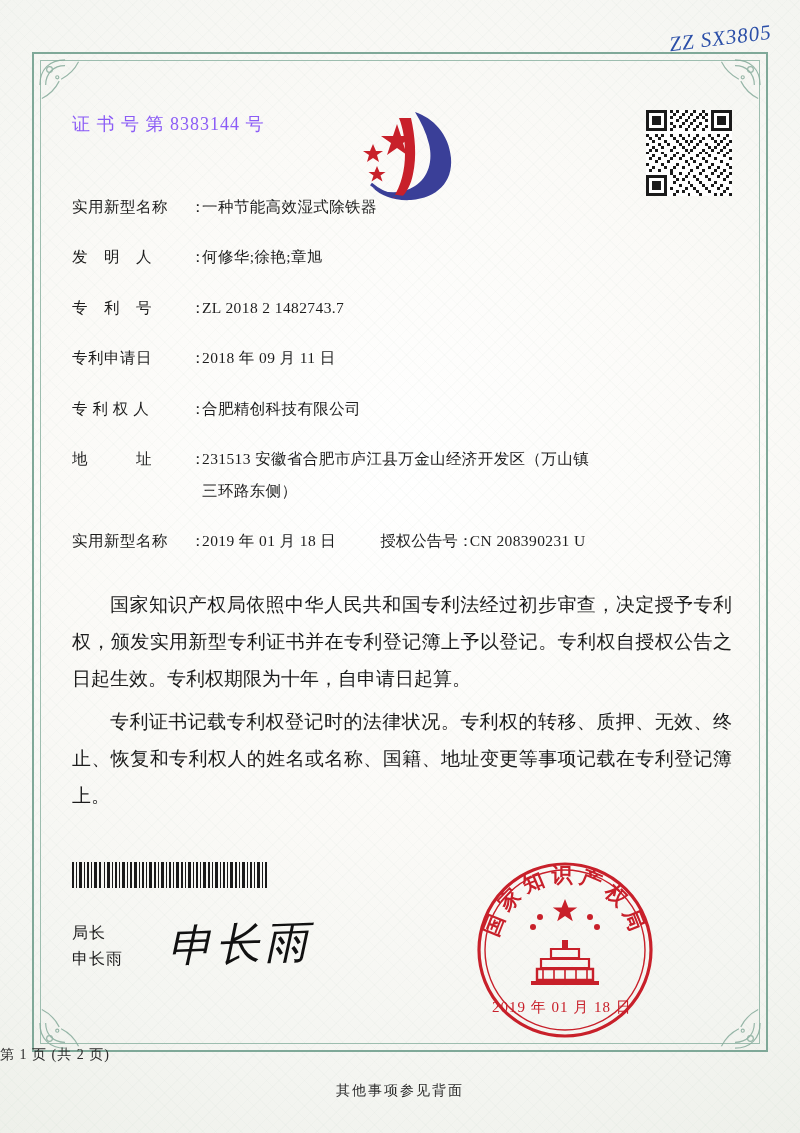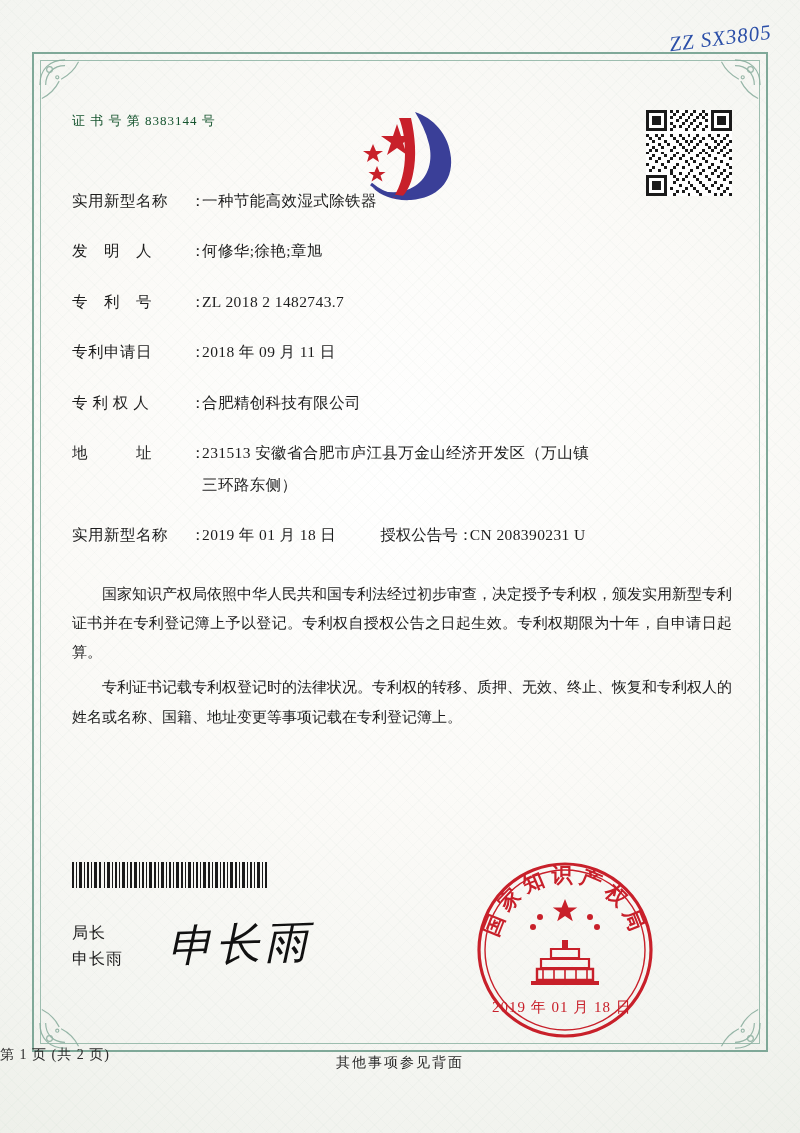--- a/index.html
+++ b/index.html
@@ -75,22 +75,22 @@
   .corner.bl { left: 36px; bottom: 81px; transform: scaleY(-1); }
   .corner.br { right: 36px; bottom: 81px; transform: scale(-1,-1); }
 
   .content {
     position: absolute;
     left: 72px;
     top: 90px;
     width: 660px;
   }
   .cert-no {
-    font-size: 13px;
-    color: #14532d;
+    font-size: 18px;
+    color: #8b5cf6;
     letter-spacing: 1px;
     margin-top: 22px;
     font-family: "Liberation Serif", serif;
   }
   .emblem {
     position: absolute;
     left: 50%;
     top: 10px;
     transform: translateX(-50%);
     width: 130px;
@@ -141,21 +141,21 @@
     display: block;
     margin-top: 2px;
   }
   .field-row.dual .field-value { flex: 0 0 auto; }
   .dual-second-label {
     margin-left: 44px;
     white-space: nowrap;
   }
   .paragraphs {
     margin-top: 30px;
-    font-size: 15px;
+    font-size: 19px;
     line-height: 1.95;
     color: #1c1c1c;
     text-align: justify;
   }
   .paragraphs p {
     margin: 0 0 6px 0;
     text-indent: 2em;
   }
   .barcode {
     position: absolute;
@@ -207,21 +207,21 @@
     top: 1046px;
     text-align: left;
     font-size: 14px;
     color: #2a2a2a;
     letter-spacing: 1px;
   }
   .footer-note {
     position: absolute;
     left: 0;
     right: 0;
-    top: 1054px;
+    top: 1082px;
     text-align: center;
     font-size: 14px;
     color: #2a2a2a;
     letter-spacing: 2px;
   }
 </style>
 </head>
 <body>
 
 <div class="page">

